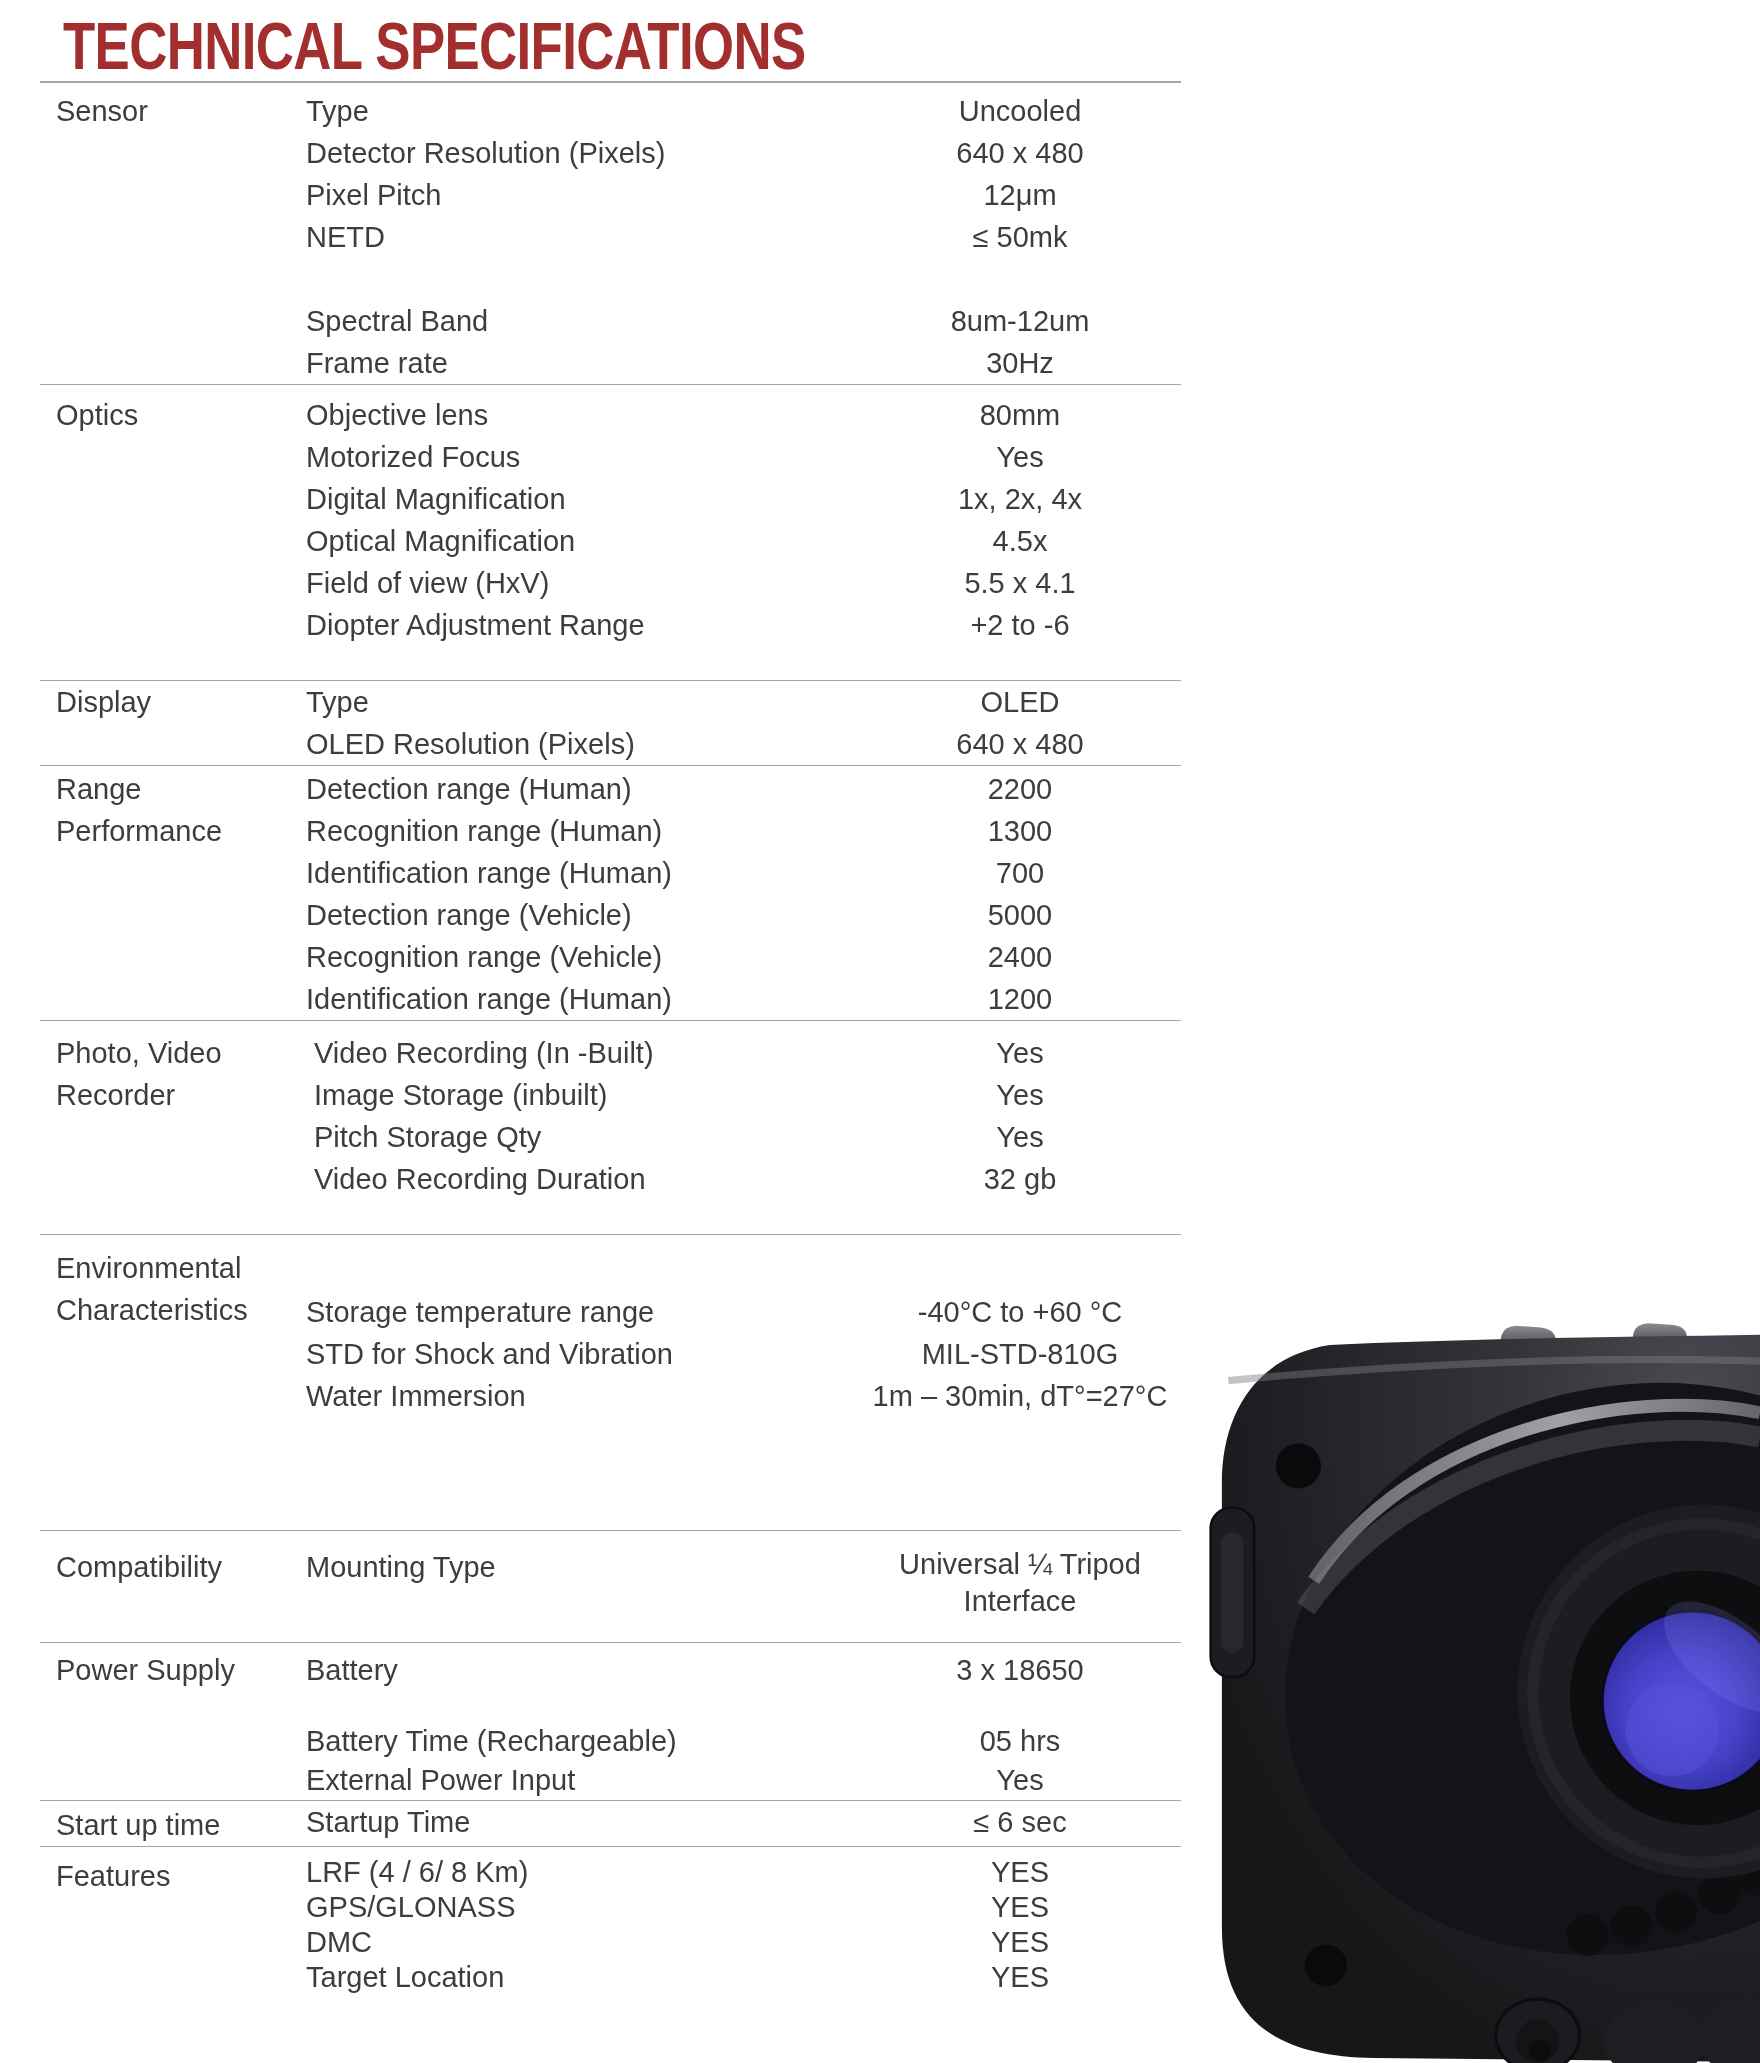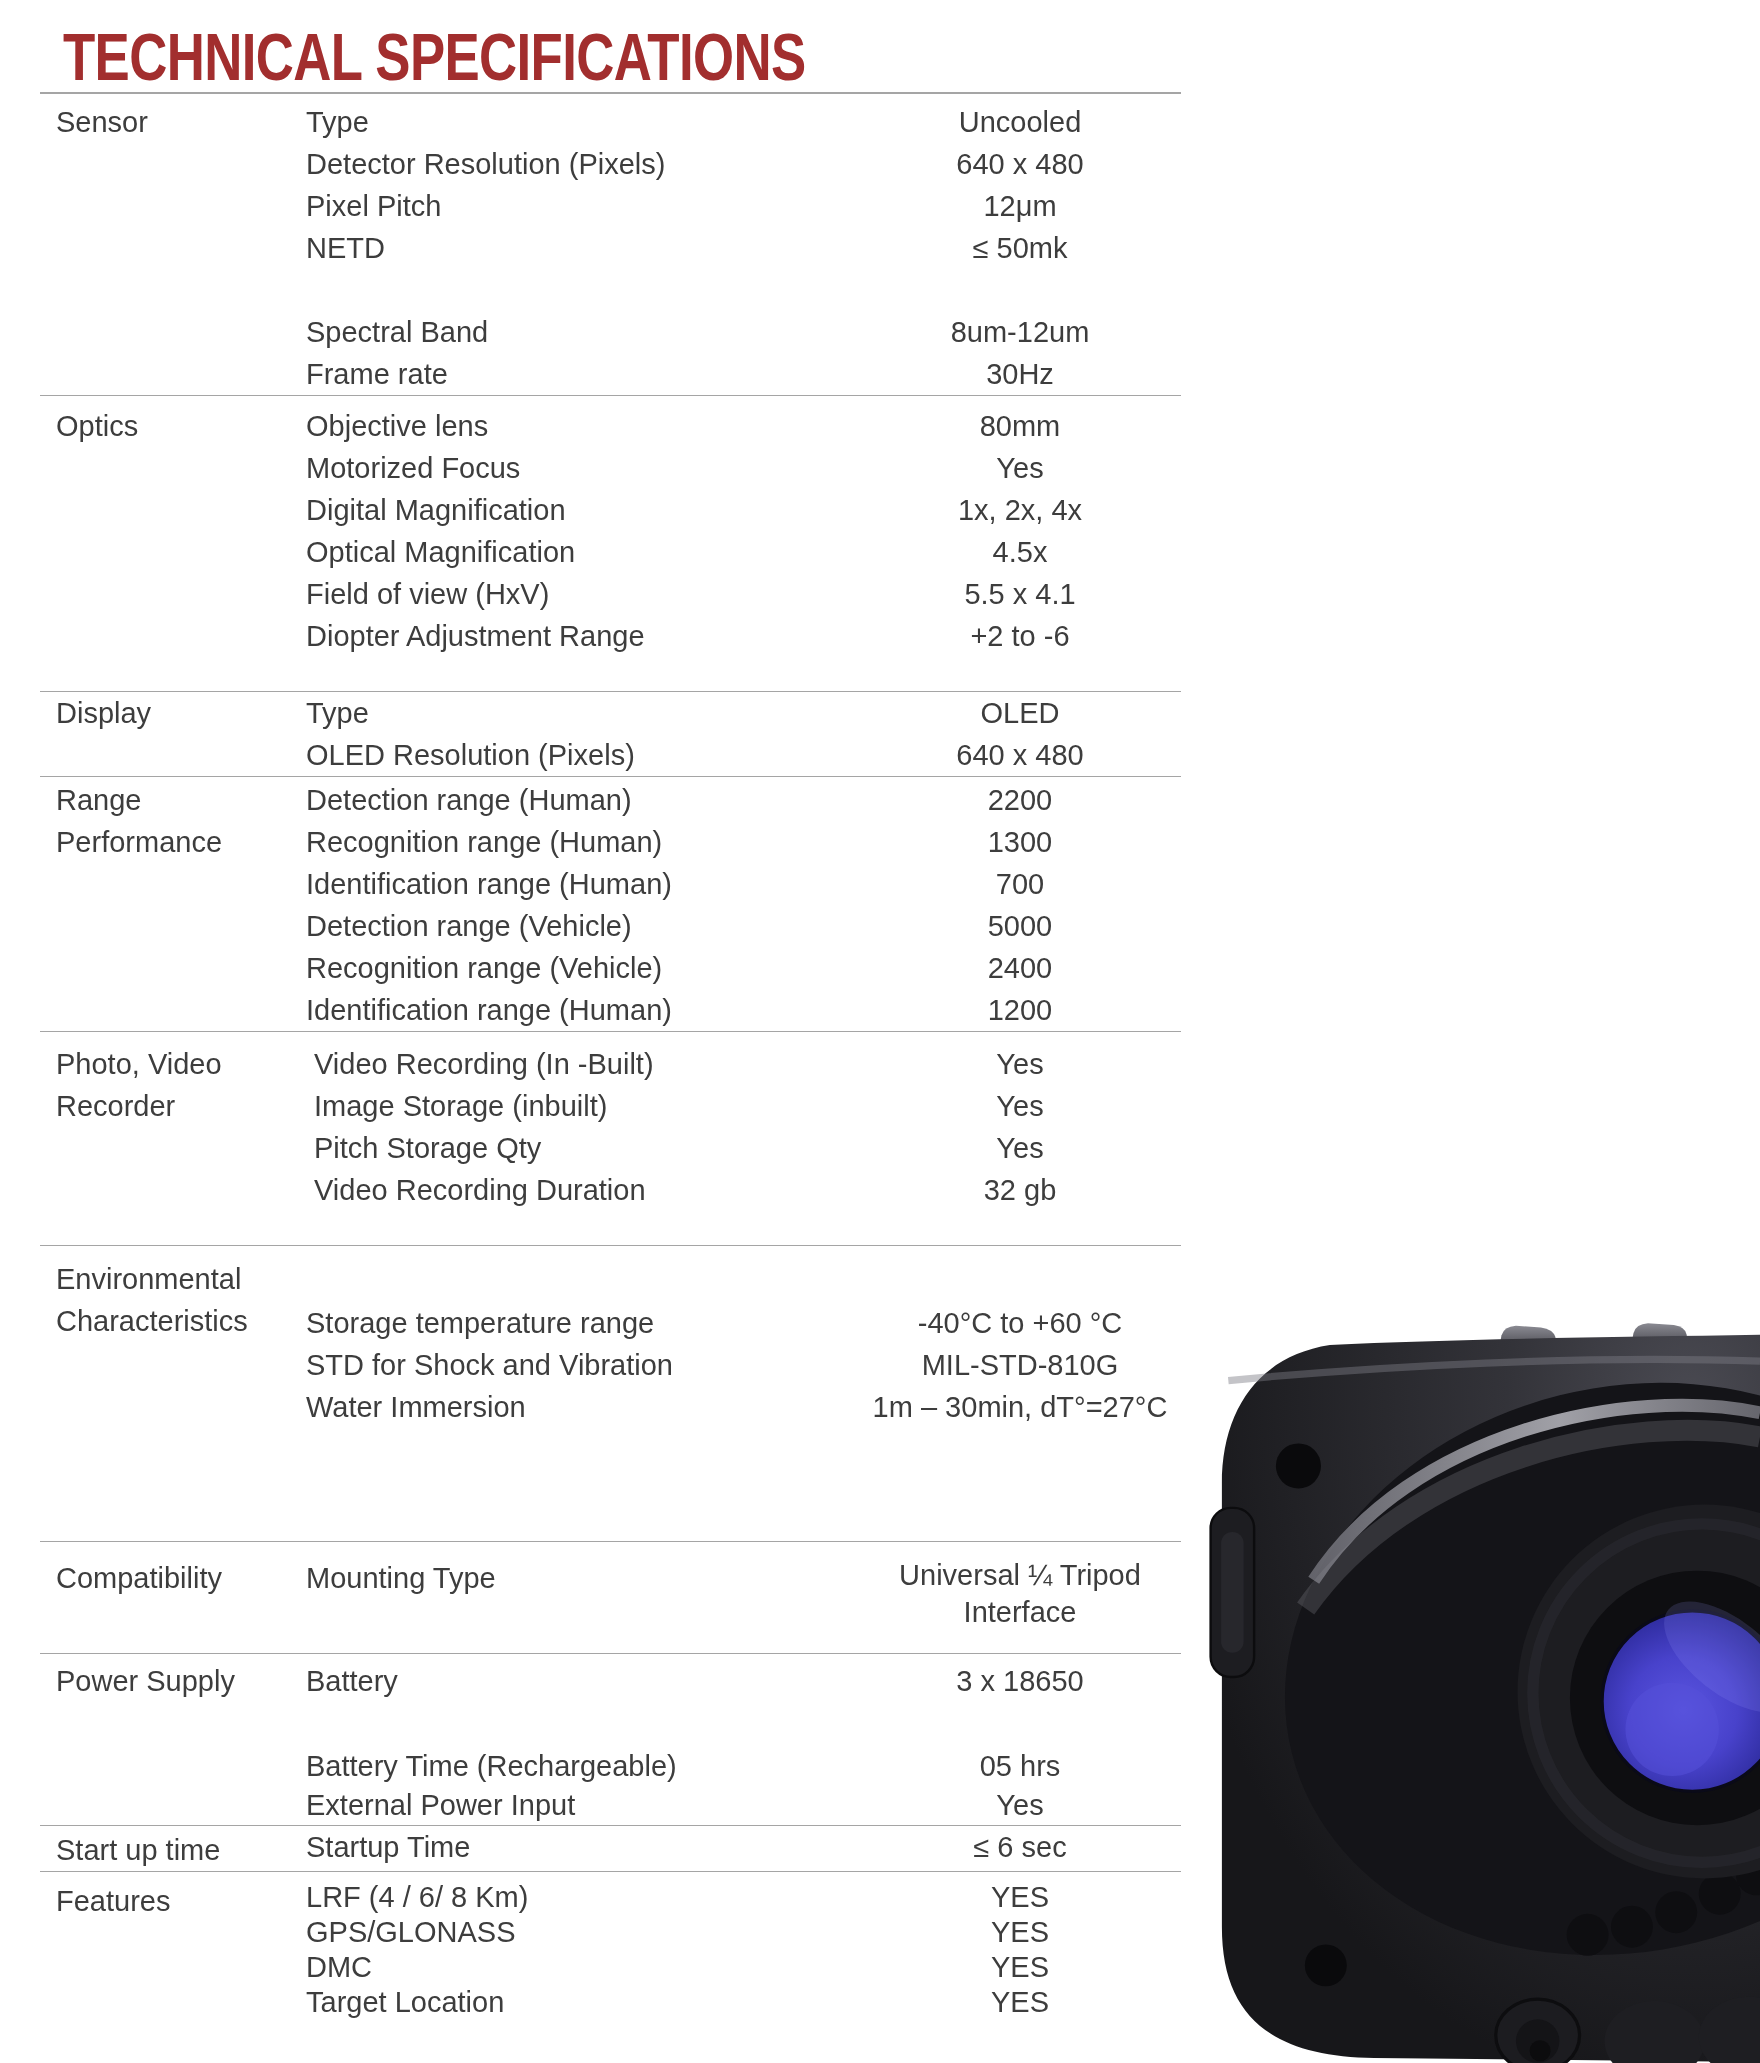--- a/index.html
+++ b/index.html
@@ -3,21 +3,21 @@
 <meta charset="utf-8">
 <style>
   html,body{margin:0;padding:0;background:#ffffff;}
   body{
     width:1761px;height:2064px;position:relative;overflow:hidden;
     font-family:"Liberation Sans","DejaVu Sans",sans-serif;
     color:#3d3d3d;
     -webkit-font-smoothing:antialiased;
   }
   .spec-table{
-    position:absolute;left:40px;top:12px;width:1141px;
+    position:absolute;left:40px;top:1px;width:1141px;
   }
   header.table-header{
     padding-top:11.3px;
     border-bottom:1.6px solid #a5a5a5;
   }
   h1.page-title{
     margin:0 0 0 22.6px;
     font-size:66px;line-height:69px;font-weight:800;
     letter-spacing:-0.8px;
     color:#a22e2e;
@@ -56,21 +56,21 @@
   .sec-photo{padding-top:11.3px;padding-bottom:34px;gap:8px;}
   .sec-env{padding-top:11.3px;padding-bottom:113px;}
   .sec-env .label{line-height:37px;}
   .sec-env .rows{padding-top:44px;}
   .sec-compat{padding-top:15px;padding-bottom:22.6px;}
   .sec-compat .row .value{line-height:37px;}
   .sec-power{padding-top:6px;}
   .sec-power .row{line-height:39px;}
   .sec-power .row .name,.sec-power .row .value{line-height:39px;}
   .sec-power .row:nth-of-type(1) .name,.sec-power .row:nth-of-type(1) .value{line-height:42px;}
-  .sec-power .row:nth-of-type(2){margin-top:45px;gap:9px;}
+  .sec-power .row:nth-of-type(2){margin-top:31px;gap:9px;}
   .sec-startup{padding-top:3.2px;}
   .sec-startup .row .name,.sec-startup .row .value{line-height:37px;}
   .sec-features{padding-top:8px;padding-bottom:4.8px;}
   .sec-features .row .name,.sec-features .row .value{line-height:35px;}
   
   .product-image{
     position:absolute;left:1209px;top:1290px;width:551px;height:774px;
     overflow:hidden;
   }
 </style>

